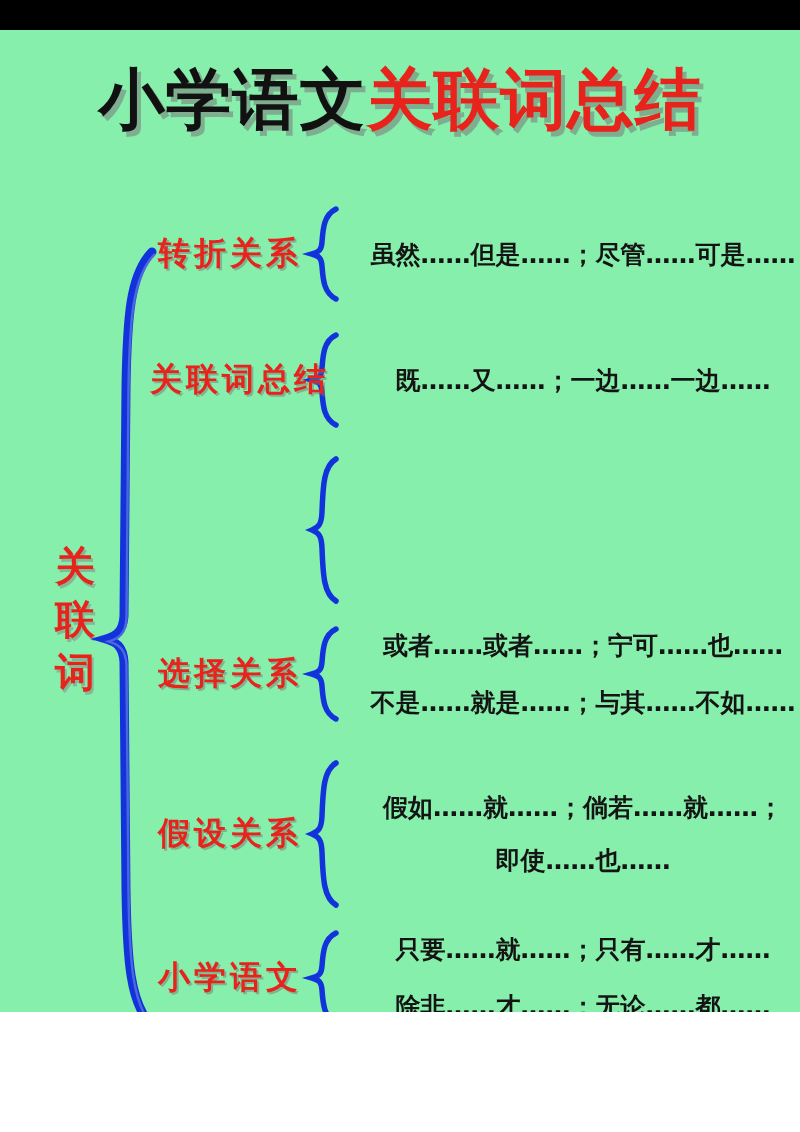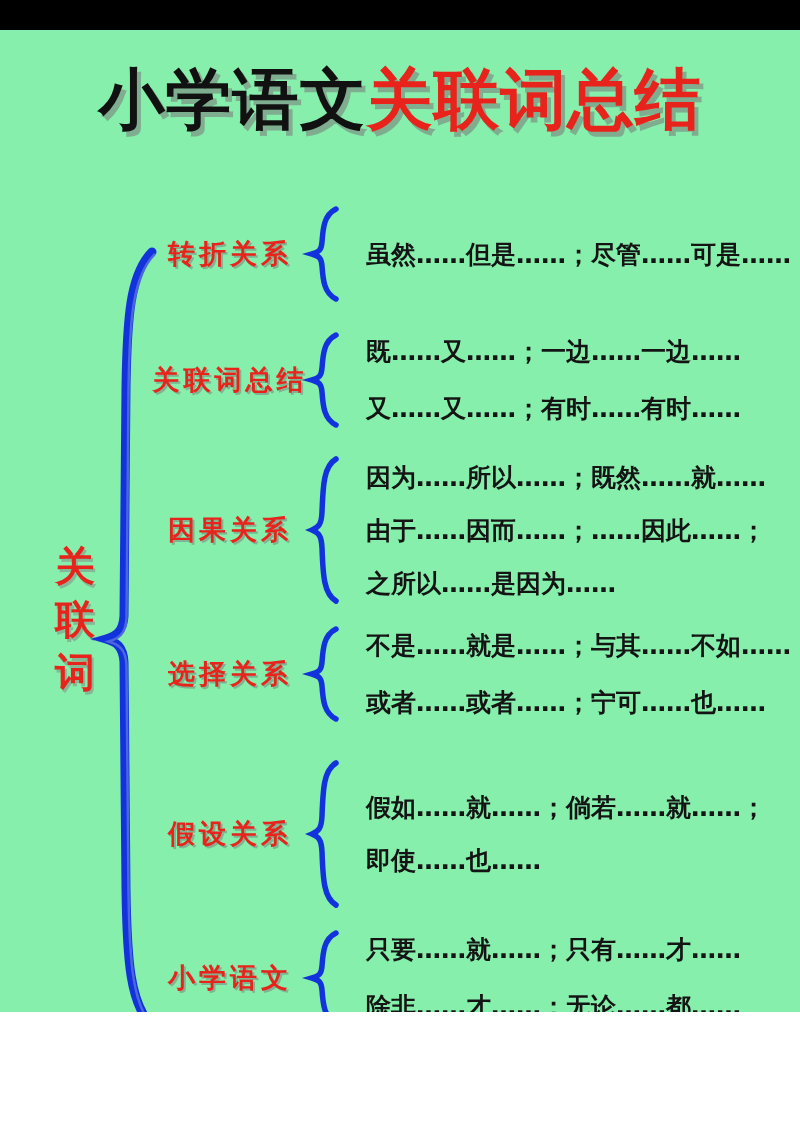--- a/index.html
+++ b/index.html
@@ -80,41 +80,42 @@
     width: 650px;
     display: flex;
     align-items: center;
   }
   .cat-label {
     width: 160px;
     flex: 0 0 160px;
     text-align: center;
     font-family: "DejaVu Serif", "Liberation Serif", serif;
     font-weight: bold;
-    font-size: 27px;
+    font-size: 32px;
     letter-spacing: 4px;
     color: #E8231C;
     text-shadow: 2px 2px 0 rgba(120,120,120,0.5);
     white-space: nowrap;
   }
   .items {
     flex: 1 1 auto;
     padding-left: 56px;
     display: flex;
     flex-direction: column;
     justify-content: center;
   }
   .item-line {
     font-family: "DejaVu Sans", "Liberation Sans", sans-serif;
     font-weight: bold;
     font-size: 25px;
     color: #141414;
     line-height: 1;
     white-space: nowrap;
     letter-spacing: 0px;
+    text-align: center;
   }
   .items.n2 .item-line { margin: 16px 0; }
   .items.n3 .item-line { margin: 14px 0; }
 </style>
 </head>
 <body>
 
 <div id="page">
 
   <div class="band band-top"></div>
@@ -195,38 +196,31 @@
     <div class="cat-label">转折关系</div>
     <div class="items n2">
       <div class="item-line">虽然……但是……；尽管……可是……</div>
     </div>
   </div>
 
   <div class="row" style="top:334px; height:92px;">
     <div class="cat-label">关联词总结</div>
     <div class="items n2">
       <div class="item-line">既……又……；一边……一边……</div>
-      <div class="item-line">又……又……；有时……有时……</div>
     </div>
   </div>
 
   <div class="row" style="top:458px; height:144px;">
-    <div class="cat-label">因果关系</div>
-    <div class="items n3">
-      <div class="item-line">因为……所以……；既然……就……</div>
-      <div class="item-line">由于……因而……；……因此……；</div>
-      <div class="item-line">之所以……是因为……</div>
-    </div>
   </div>
 
   <div class="row" style="top:628px; height:92px;">
     <div class="cat-label">选择关系</div>
     <div class="items n2">
+      <div class="item-line">或者……或者……；宁可……也……</div>
       <div class="item-line">不是……就是……；与其……不如……</div>
-      <div class="item-line">或者……或者……；宁可……也……</div>
     </div>
   </div>
 
   <div class="row" style="top:762px; height:144px;">
     <div class="cat-label">假设关系</div>
     <div class="items n3">
       <div class="item-line">假如……就……；倘若……就……；</div>
       <div class="item-line">即使……也……</div>
     </div>
   </div>

